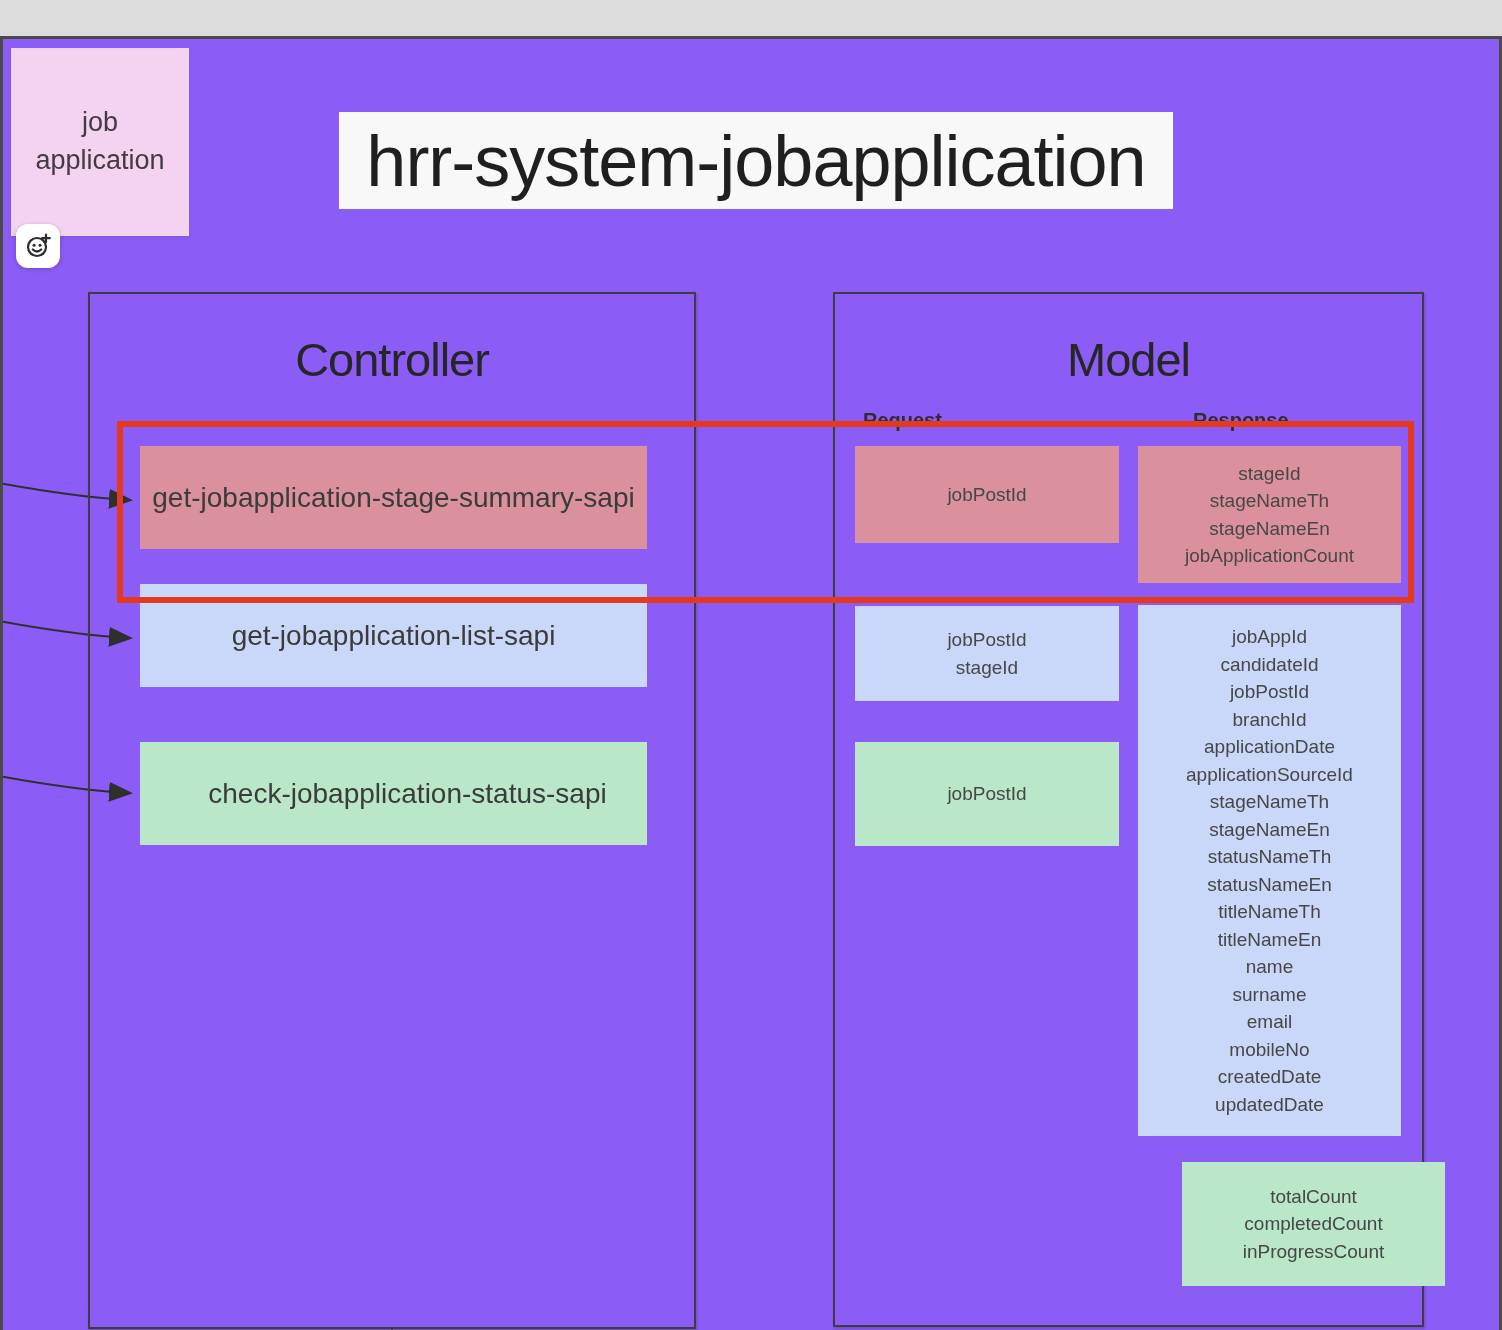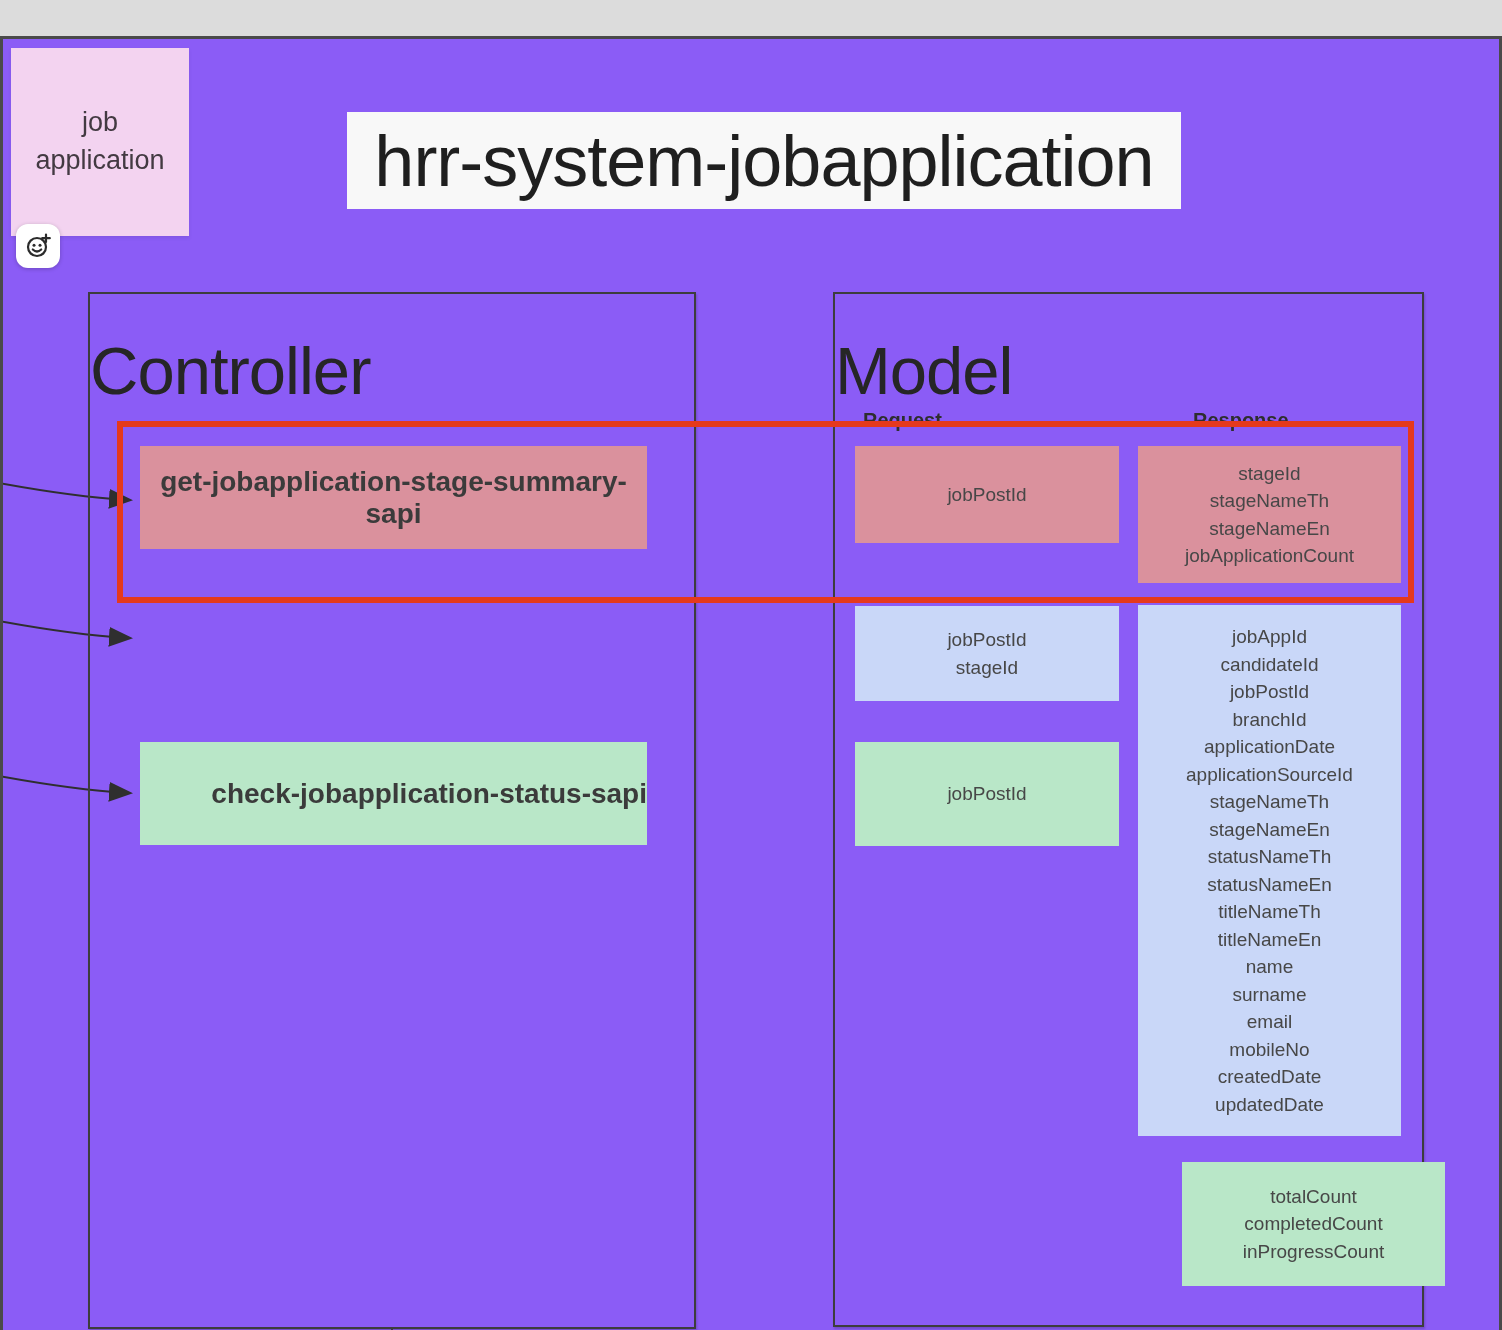--- a/index.html
+++ b/index.html
@@ -30,45 +30,45 @@
   .reaction-btn{
     left:13px;top:185px;width:44px;height:44px;
     background:#ffffff;border:none;border-radius:12px;
     box-shadow:0 1px 4px rgba(0,0,0,.22);
     display:flex;align-items:center;justify-content:center;
     cursor:pointer;padding:0;
   }
 
   
   .page-title{
-    left:344px;top:73px;width:834px;height:97px;
+    left:336px;top:73px;width:834px;height:97px;
     background:#f8f8f8;
     display:flex;align-items:center;justify-content:center;
     font-size:72px;font-weight:400;letter-spacing:-1px;color:#1f1f1f;
     white-space:nowrap;
   }
 
   
   .frame{
     border:2px solid #3d3d3d;
     background:transparent;
     box-shadow:1px 2px 2px rgba(0,0,0,.18);
   }
   .frame-controller{left:85px;top:253px;width:608px;height:1037px;}
   .frame-model{left:830px;top:253px;width:591px;height:1035px;padding-left:40px;}
   .frame-title{
     position:absolute;top:38px;left:0;width:100%;
-    text-align:left;font-size:67px;color:#262626;letter-spacing:-1px;
+    text-align:center;font-size:47px;color:#262626;letter-spacing:-1px;
   }
 
   
   .bar{
     left:137px;width:507px;
-    display:flex;align-items:center;justify-content:flex-end;
-    font-size:28px;color:#3b3b3b;text-align:center;font-weight:bold;
+    display:flex;align-items:center;justify-content:center;
+    font-size:28px;color:#3b3b3b;text-align:center;
   }
   .bar-red{top:407px;height:103px;}
   .bar-blue{top:545px;height:103px;}
   .bar-green{top:703px;height:103px;padding-left:28px;}
 
   
   .col-header{
     top:370px;font-size:20px;font-weight:700;color:#2e2e2e;text-align:left;
   }
   .col-header-request{left:860px;width:180px;}
@@ -134,20 +134,23 @@
     <path d="M -4 582 C 45 591, 92 597, 124 599" stroke="#2f2f2f" stroke-width="2" fill="none" marker-end="url(#arrowhead)"></path>
     <path d="M -4 737 C 45 746, 92 752, 124 754" stroke="#2f2f2f" stroke-width="2" fill="none" marker-end="url(#arrowhead)"></path>
   </svg>
 
   <div class="abs frame frame-controller">
     <div class="frame-title">Controller</div>
   </div>
 
   <div class="abs bar bar-red" style="background: rgb(218, 145, 157);">
     <span>get-jobapplication-stage-summary-sapi</span>
+  </div>
+  <div class="abs bar bar-blue" style="background: rgb(201, 215, 248);">
+    <span>get-jobapplication-list-sapi</span>
   </div>
   <div class="abs bar bar-green" style="background: rgb(185, 231, 200);">
     <span>check-jobapplication-status-sapi</span>
   </div>
 
   <div class="abs frame frame-model">
     <div class="frame-title">Model</div>
   </div>
 
   <div class="abs col-header col-header-request">Request</div>

